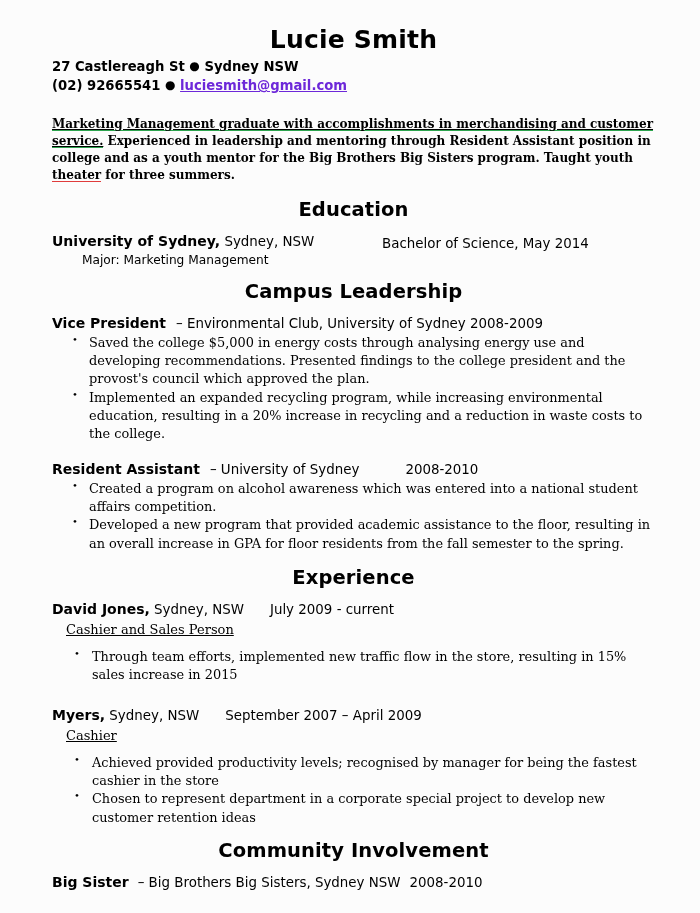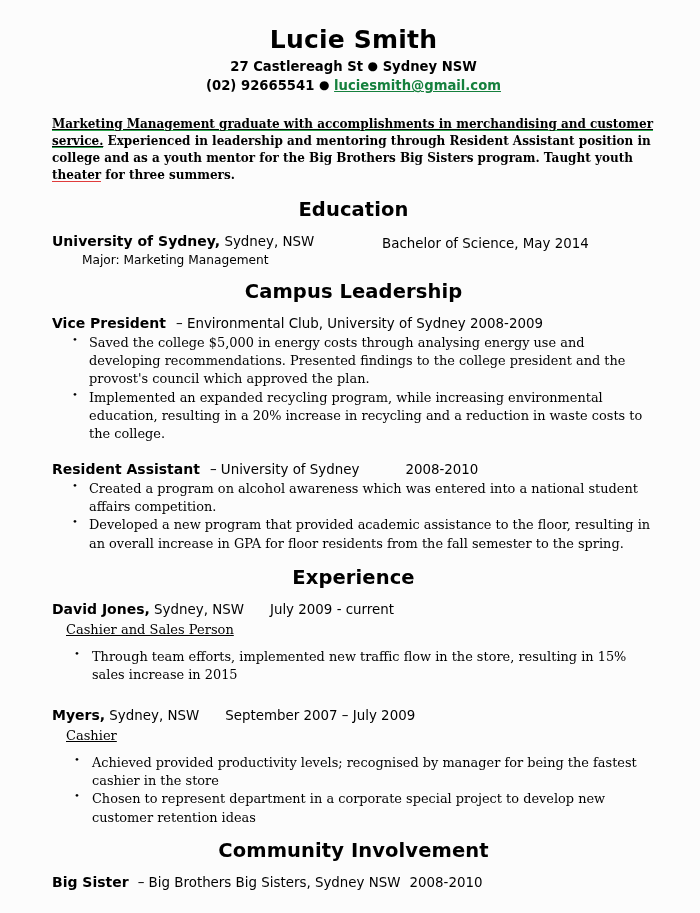--- a/index.html
+++ b/index.html
@@ -28,32 +28,31 @@
   .name {
     text-align: center;
     font-family: "DejaVu Sans", sans-serif;
     font-weight: bold;
     font-size: 25px;
     letter-spacing: 0.2px;
     line-height: 1.25;
     margin: 6px 0 2px 0;
   }
   .contact-line {
-    text-align: center;
     font-family: "DejaVu Sans", sans-serif;
     font-size: 13.2px;
     line-height: 1.45;
     font-weight: 600;
   }
   .dot-sep {
     font-size: 12px;
     vertical-align: 1px;
   }
   .email-link {
-    color: #15803d;
+    color: #6d28d9;
     text-decoration: underline;
     font-weight: 600;
   }
 
   
   .summary {
     margin-top: 20px;
     font-family: "DejaVu Serif", serif;
     font-size: 12px;
     line-height: 1.44;
@@ -241,21 +240,21 @@
     <div class="block-gap-sm"></div>
     <ul class="bullets wide">
       <li>Through team efforts, implemented new traffic flow in the store, resulting in 15% sales increase in 2015</li>
     </ul>
   </div>
 
   <div class="block-gap-lg"></div>
 
   <div class="entry">
     <div class="entry-head">
-      <span class="org">Myers,</span><span class="rest"> Sydney, NSW</span><span class="gap-md"></span><span class="rest">September 2007 – July 2009</span>
+      <span class="org">Myers,</span><span class="rest"> Sydney, NSW</span><span class="gap-md"></span><span class="rest">September 2007 – April 2009</span>
     </div>
     <div><span class="job-title-underline">Cashier</span></div>
     <div class="block-gap-sm"></div>
     <ul class="bullets wide">
       <li>Achieved provided productivity levels; recognised by manager for being the fastest cashier in the store</li>
       <li>Chosen to represent department in a corporate special project to develop new customer retention ideas</li>
     </ul>
   </div>
 
   <div class="section-heading tight-top">Community Involvement</div>

